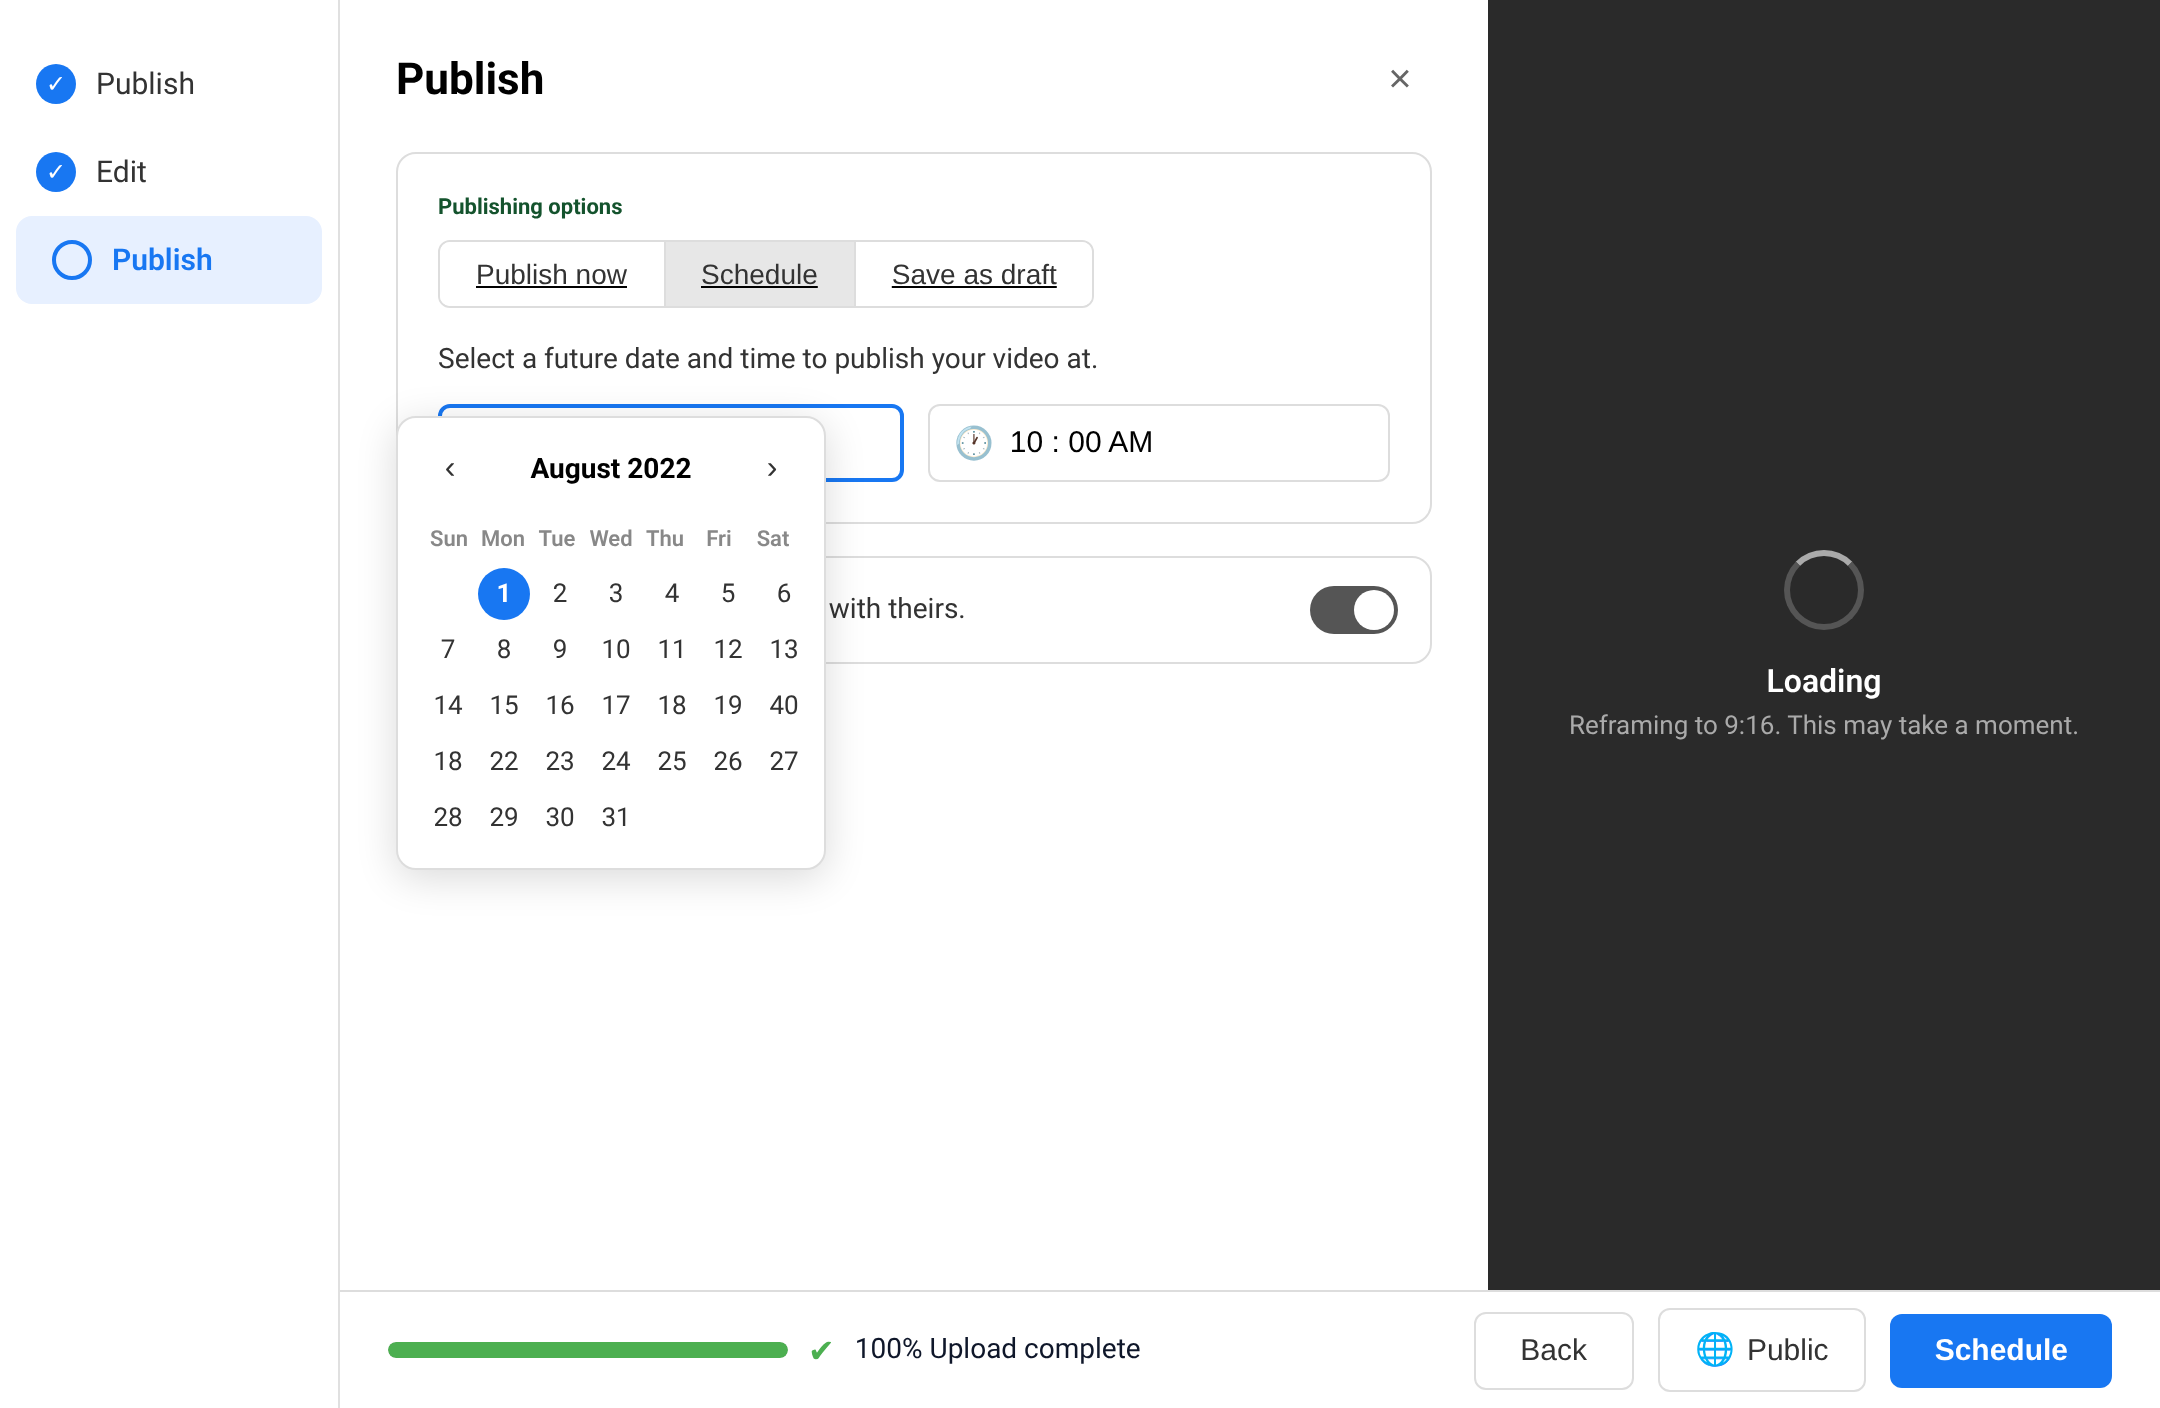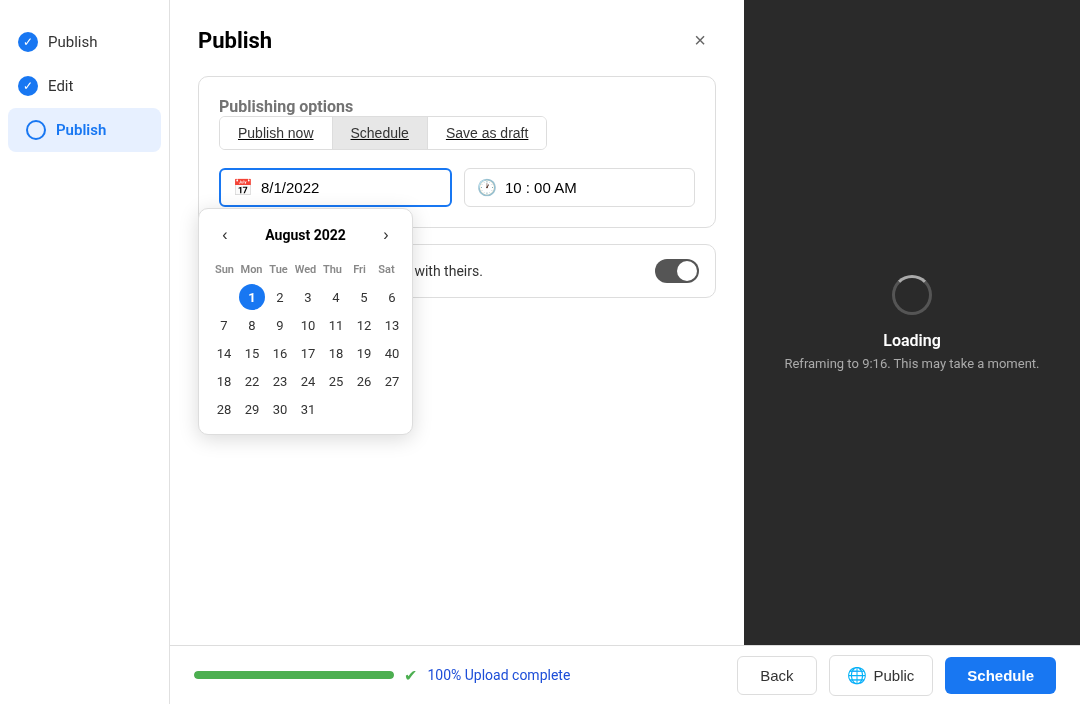--- a/index.html
+++ b/index.html
@@ -111,24 +111,24 @@
 
     
     .publishing-card {
       border: 1px solid #ddd;
       border-radius: 10px;
       padding: 20px;
       margin-bottom: 16px;
     }
 
     .publishing-options-title {
-      font-size: 16px;
+      font-size: 11px;
       font-weight: 700;
-      margin-bottom: 0;
-      color: #737373;
+      margin-bottom: 10px;
+      color: #14532d;
     }
 
     .tab-row {
       display: flex;
       gap: 0;
       margin-bottom: 18px;
       border: 1px solid #ddd;
       border-radius: 6px;
       overflow: hidden;
       width: fit-content;
@@ -375,21 +375,21 @@
       border-radius: 4px;
     }
 
     .progress-check {
       color: #4caf50;
       font-size: 16px;
     }
 
     .progress-label {
       font-size: 14px;
-      color: #1d4ed8;
+      color: #0f172a;
     }
 
     .footer-right {
       display: flex;
       align-items: center;
       gap: 12px;
     }
 
     .back-btn {
       padding: 10px 22px;
@@ -459,20 +459,21 @@
 
       <div class="publishing-card">
         <div class="publishing-options-title">Publishing options</div>
 
         <div class="tab-row">
           <button class="tab-btn">Publish now</button>
           <button class="tab-btn active">Schedule</button>
           <button class="tab-btn">Save as draft</button>
         </div>
 
+        <div class="schedule-desc">Select a future date and time to publish your video at.</div>
 
         <div class="date-time-row">
           <div class="date-input-wrap">
             <span class="cal-icon">📅</span>
             <input type="text" value="8/1/2022" style="">
           </div>
           <div class="time-input-wrap">
             <span class="clock-icon">🕐</span>
             <input type="text" value="10 : 00 AM" style="">
           </div>

